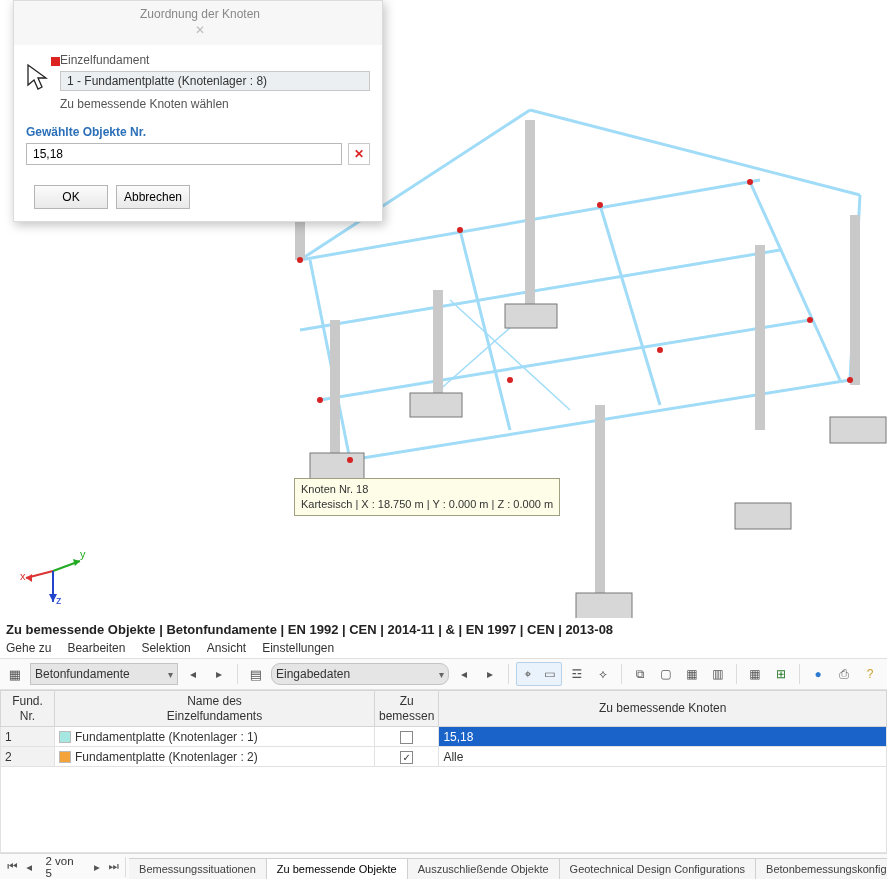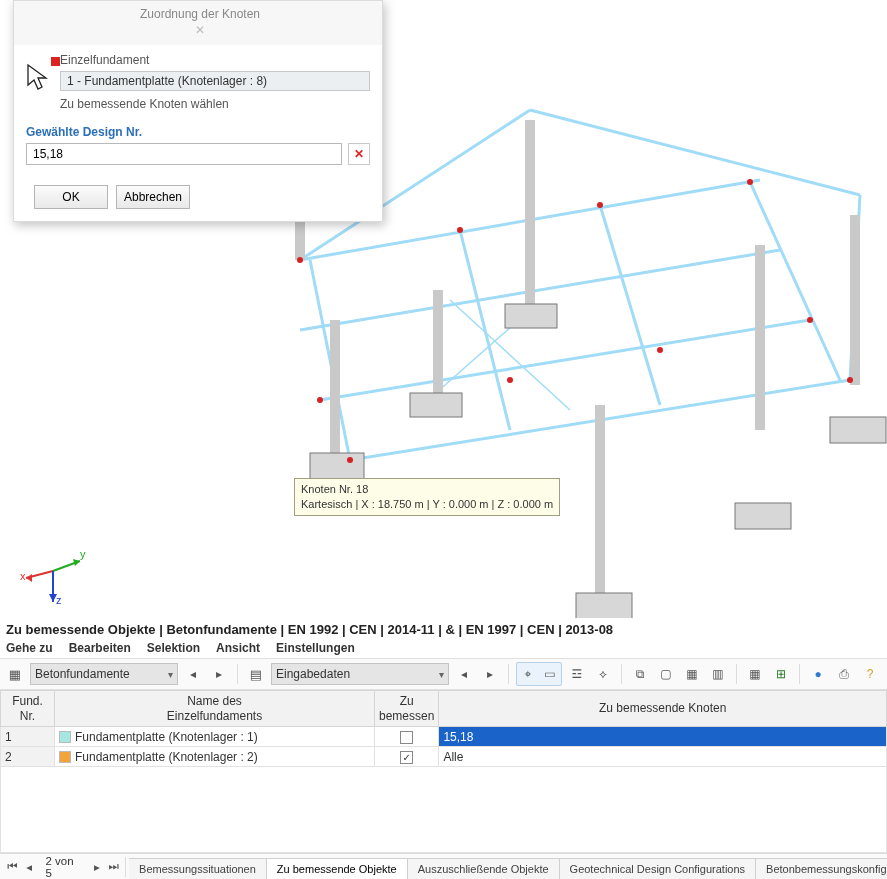--- a/index.html
+++ b/index.html
@@ -96,34 +96,34 @@
     position:absolute; left:0; bottom:0; width:887px;
     background:#fff;
   }
   .panel-title {
     font-weight:bold; font-size:13px; padding:4px 6px 2px 6px;
     color:#222;
   }
   .menubar {
     display:flex; gap:16px; padding:2px 6px 3px 6px; font-size:12px;
   }
-  .menubar span { cursor:default;font-weight:bold; }
+  .menubar span { cursor:default; }
   .toolbar {
     display:flex; align-items:center; gap:4px;
     padding:3px 4px;
     border-top:1px solid #e0e0e0; border-bottom:1px solid #e0e0e0;
     background:#fafafa;
   }
   .tb-combo {
     height:22px; border:1px solid #c4c4c4; background:#e5e5e5;
     display:flex; align-items:center; padding:0 4px; gap:4px;
     font-size:12px;
   }
   .tb-combo.small { width:148px; }
-  .tb-combo.med { width:178px; }
+  .tb-combo.med { width:178px;border-radius:9px; }
   .tb-combo .chev { margin-left:auto; color:#666; font-size:10px; padding-left:6px; }
   .tb-btn {
     width:22px; height:22px; display:flex; align-items:center; justify-content:center;
     color:#555; border-radius:2px;
   }
   .tb-sep { width:1px; height:20px; background:#dcdcdc; margin:0 3px; }
   .tb-pressed-group {
     display:flex; border:1px solid #b7d1e8; background:#eaf3fb; border-radius:2px;
   }
   .tb-pressed-group .tb-btn { border:none; }
@@ -264,21 +264,21 @@
             <polygon points="2,2 2,22 8,17 12,26 16,24 12,15 20,15" fill="#fff" stroke="#222" stroke-width="1.3"></polygon>
           </svg>
       </div>
       <div class="info-lines">
         <div class="l1">Einzelfundament</div>
         <div class="sel">1 - Fundamentplatte (Knotenlager : 8)</div>
         <div class="l3">Zu bemessende Knoten wählen</div>
       </div>
     </div>
 
-    <div class="section-label">Gewählte Design Nr.</div>
+    <div class="section-label">Gewählte Objekte Nr.</div>
     <div class="input-row">
       <input type="text" value="15,18" style="">
       <div class="x-btn">✕</div>
     </div>
   </div>
   <div class="btn-row">
     <button class="btn">OK</button>
     <button class="btn">Abbrechen</button>
   </div>
 </div>

